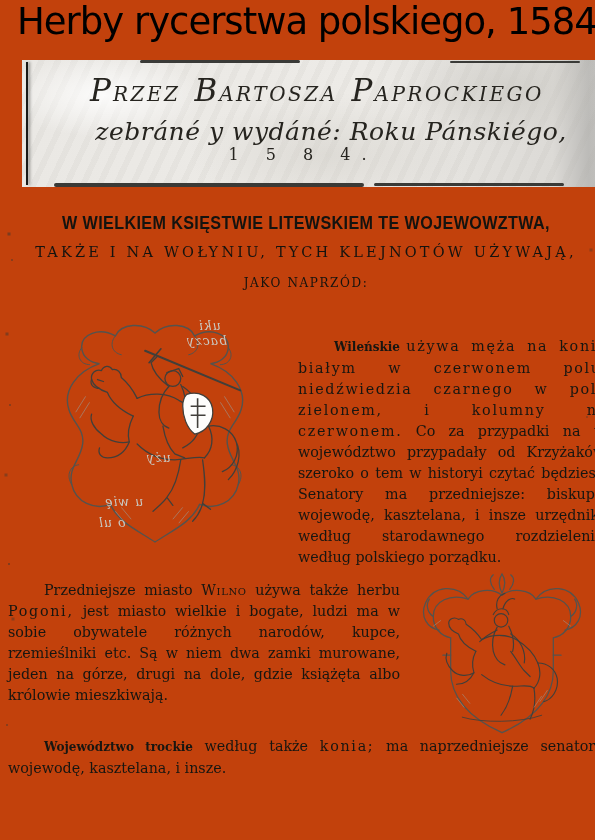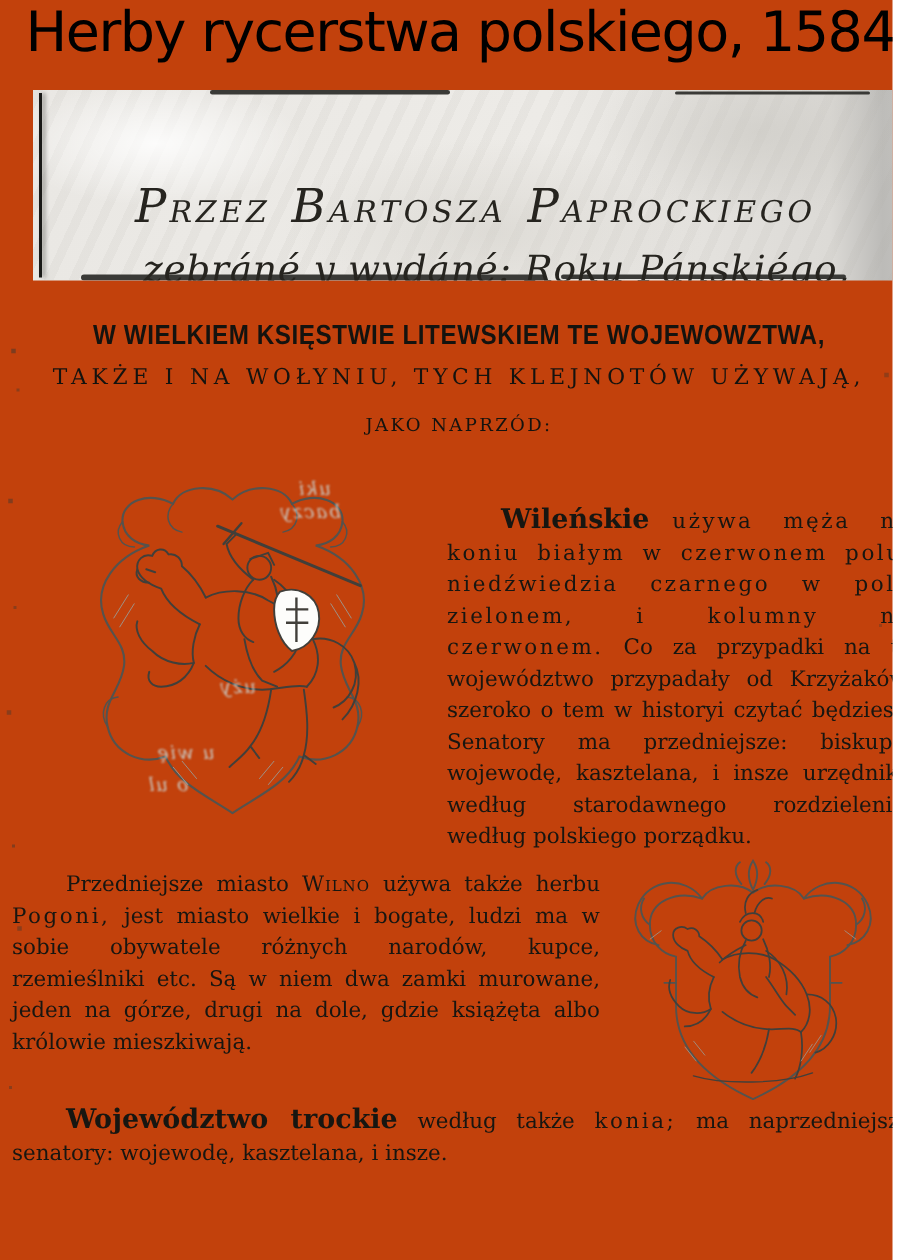--- a/index.html
+++ b/index.html
@@ -20,39 +20,39 @@
           linear-gradient(90deg,#eae8e4 0%,#edebe7 58%,#dcdad6 90%,#bcbbb8 96%,#c6c5c2 100%);}
   .scan .gutter{position:absolute;left:4px;top:2px;bottom:2px;width:2px;background:#191917;
                 box-shadow:2px 0 3px rgba(110,110,105,.75);}
   .scan .band{position:absolute;right:0;top:0;bottom:0;width:15px;
               background:linear-gradient(90deg,rgba(130,129,126,0),rgba(125,124,121,.5) 45%,rgba(160,159,156,.55));}
   .smudge{position:absolute;background:#39ize3937;background:#3a3a37;border-radius:3px;filter:blur(.4px);}
   .sm1{left:118px;top:0;width:160px;height:3px;}
   .sm2{left:428px;top:1px;width:130px;height:2px;}
   .sm3{left:32px;bottom:0;width:310px;height:4px;}
   .sm4{left:352px;bottom:1px;width:190px;height:3px;}
-  .scan-text{position:absolute;width:100%;text-align:center;color:#26241f;font-style:italic;margin-top:48px;}
+  .scan-text{position:absolute;width:100%;text-align:center;color:#26241f;font-style:italic;}
   .l1{top:12px;letter-spacing:2px;white-space:nowrap;}
   .l1 .w{margin:0 7px;}
   .l1 .cap{font-size:31px;}
   .l1 .sc{font-size:20px;text-transform:uppercase;letter-spacing:2.5px;}
   .l2{top:57px;font-size:25px;transform:translateX(14px);letter-spacing:.5px;}
   .l3{top:85px;font-size:16px;font-style:normal;letter-spacing:11px;transform:translateX(-14px);text-align:center;}
 
   
   .hwrap{position:absolute;left:0;width:612px;text-align:center;color:#14130f;}
   .h1{top:214px;font-family:"Liberation Sans","DejaVu Sans",sans-serif;font-weight:700;font-size:17px;
       letter-spacing:.4px;transform:scale(.95,1.08);}
   .h2{top:244px;font-size:14.5px;letter-spacing:3.2px;}
   .h3{top:276px;font-size:12px;letter-spacing:1.6px;}
 
   
   .bt{position:absolute;margin:0;font-size:14.3px;line-height:21px;text-align:justify;color:#171611;}
   .ind{text-indent:36px;}
-  .lead{font-weight:700;font-size:18px;}
+  .lead{font-weight:700;font-size:12px;}
   .sp{letter-spacing:1.7px;word-spacing:3px;}
   .scaps{font-variant:small-caps;letter-spacing:.6px;}
   .bold{font-weight:700;}
   .p-wil{left:298px;top:336px;width:310px;}
   .p-wilno{left:8px;top:580px;width:392px;}
   .p-trk{left:8px;top:736px;width:600px;}
   .p-troki{left:8px;top:778px;width:600px;}
 
   
   .coat1{position:absolute;left:46px;top:316px;width:218px;height:240px;}

